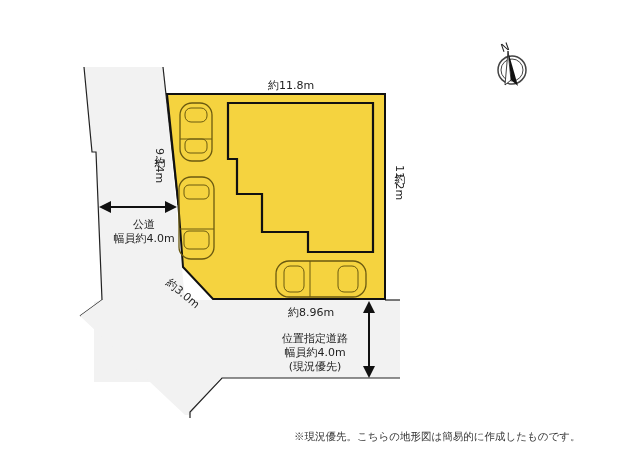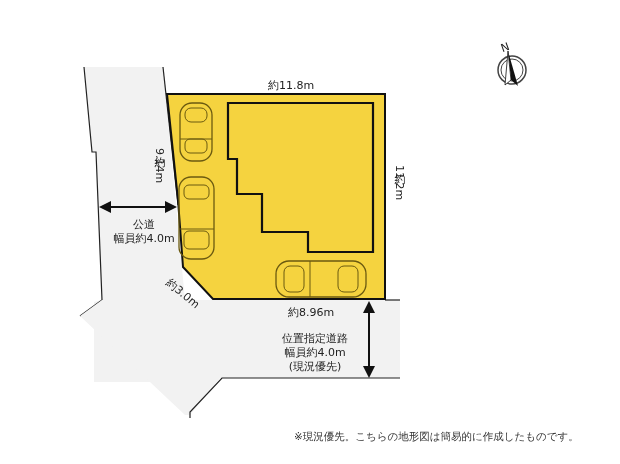--- a/index.html
+++ b/index.html
@@ -2,21 +2,21 @@
 <html><head>
   <meta charset="utf-8">
   <style>
     html, body { margin: 0; padding: 0; background: #ffffff; }
     body { width: 620px; height: 464px; position: relative; overflow: hidden;
            font-family: "DejaVu Sans", "Liberation Sans", sans-serif; }
     #map { position: absolute; left: 0; top: 0; width: 620px; height: 464px; }
     .lbl { position: absolute; font-size: 11px; color: #222; white-space: nowrap; line-height: 13px; }
     .lbl-center { text-align: center; }
     .vert { writing-mode: vertical-rl; }
-    .note { position: absolute; left: 294px; top: 430px; font-size: 10.5px; color: #333; white-space: nowrap; }
+    .note { position: absolute; left: 294px; top: 430px; font-size: 10.5px; color: #333; white-space: nowrap; font-family: Liberation Serif, serif; }
   </style>
 </head>
 <body>
 
 <svg id="map" viewBox="0 0 620 464" xmlns="http://www.w3.org/2000/svg">
 
   <g>
     <polygon points="84,67 163,67 185,300 200,302 205,382 94,382 94,302 102,300 96,152 92,152" fill="#F2F2F2" stroke="none"></polygon>
     <polyline points="84,67 92,152 96,152 102,300 80,316" fill="none" stroke="#222" stroke-width="1.2"></polyline>
     <polyline points="163,67 178,205" fill="none" stroke="#222" stroke-width="1.2"></polyline>

